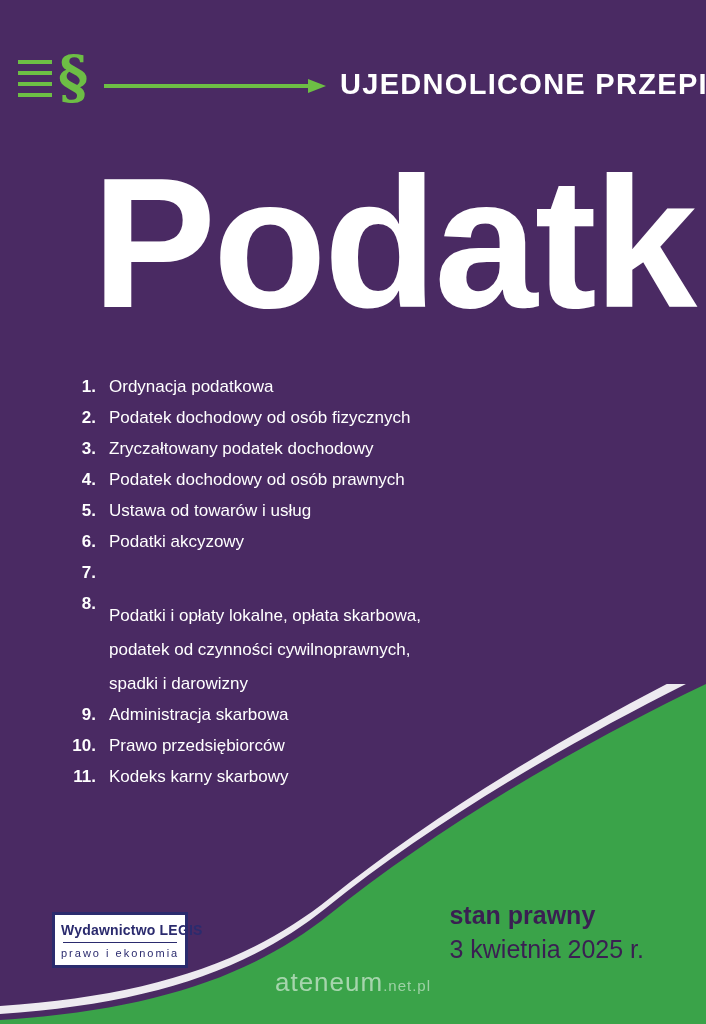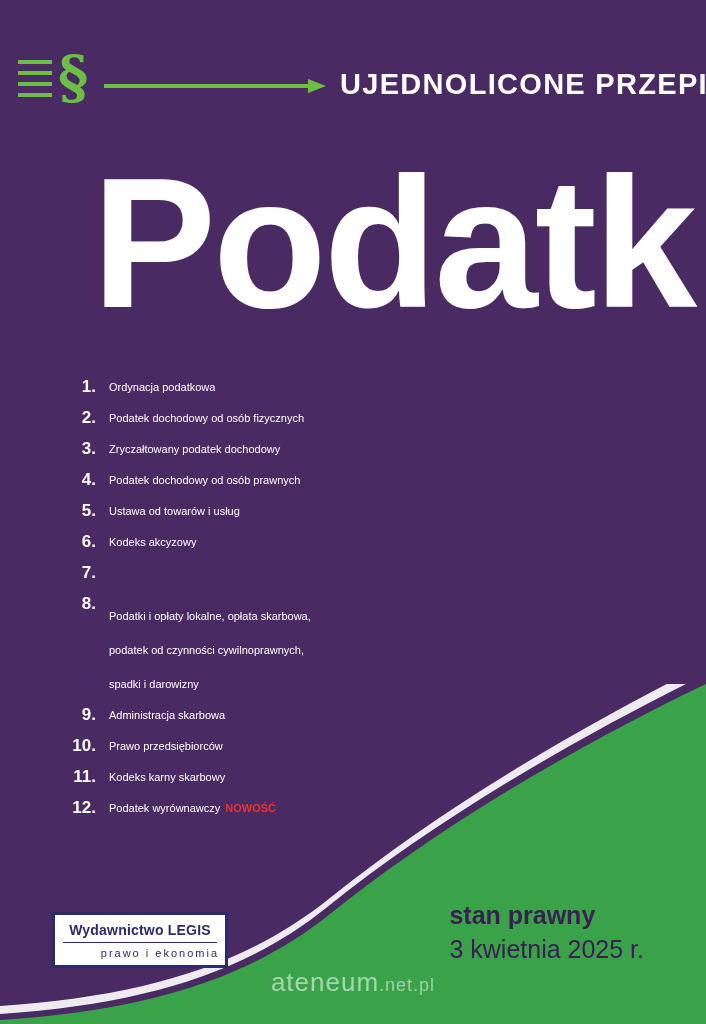--- a/index.html
+++ b/index.html
@@ -130,38 +130,38 @@
     min-width: 40px;
     text-align: right;
     color: #ffffff;
     font-size: 17px;
     font-weight: bold;
     padding-right: 13px;
     line-height: 22px;
   }
   .toc-text {
     color: #ffffff;
-    font-size: 11px;
+    font-size: 17px;
     line-height: 22px;
   }
   .toc-text .cont {
     display: block;
     margin-top: 12px;
   }
   .badge-new {
     color: #e8342a;
     font-weight: bold;
     margin-left: 5px;
   }
 
   .publisher {
     position: absolute;
     left: 52px;
     bottom: 56px;
-    width: 176px;
+    width: 136px;
     background: #ffffff;
     border: 3px solid #2b2b6e;
     padding: 7px 6px 6px 6px;
     text-align: center;
     box-sizing: border-box;
   }
   .publisher .line1 {
     color: #2b2b6e;
     font-size: 14px;
     font-weight: bold;
@@ -203,21 +203,21 @@
     position: absolute;
     left: 50%;
     transform: translateX(-50%);
     bottom: 26px;
     font-size: 26px;
     color: rgba(255,255,255,0.55);
     letter-spacing: 1px;
     white-space: nowrap;
   }
   .watermark .suffix {
-    font-size: 18px;
+    font-size: 15px;
     color: rgba(255,255,255,0.5);
   }
 </style>
 </head>
 <body>
 
 <div class="cover">
 
   <svg class="green-wave" viewBox="0 0 706 340" preserveAspectRatio="none">
     <path d="M706 0 C 560 70, 430 150, 330 230 C 250 294, 150 326, 0 336 L0 340 L706 340 Z" fill="#3aa349"></path>
@@ -267,21 +267,21 @@
       <div class="toc-text">Podatek dochodowy od osób prawnych</div>
     </div>
 
     <div class="toc-item">
       <div class="toc-num">5.</div>
       <div class="toc-text">Ustawa od towarów i usług</div>
     </div>
 
     <div class="toc-item">
       <div class="toc-num">6.</div>
-      <div class="toc-text">Kodeks akcyzowy</div>
+      <div class="toc-text">Podatki akcyzowy</div>
     </div>
 
     <div class="toc-item">
       <div class="toc-num">7.</div>
     </div>
 
     <div class="toc-item">
       <div class="toc-num">8.</div>
       <div class="toc-text">
         <span class="cont">Podatki i opłaty lokalne, opłata skarbowa,</span>
@@ -298,26 +298,20 @@
     <div class="toc-item">
       <div class="toc-num">10.</div>
       <div class="toc-text">Prawo przedsiębiorców</div>
     </div>
 
     <div class="toc-item">
       <div class="toc-num">11.</div>
       <div class="toc-text">Kodeks karny skarbowy</div>
     </div>
 
-    <div class="toc-item">
-      <div class="toc-num">12.</div>
-      <div class="toc-text">
-        <span>Podatek wyrównawczy</span><span class="badge-new">NOWOŚĆ</span>
-      </div>
-    </div>
 
   </div>
 
   <div class="publisher">
     <div class="line1">Wydawnictwo LEGIS</div>
     <div class="sep"></div>
     <div class="line2">prawo i ekonomia</div>
   </div>
 
   <div class="legal-status">

